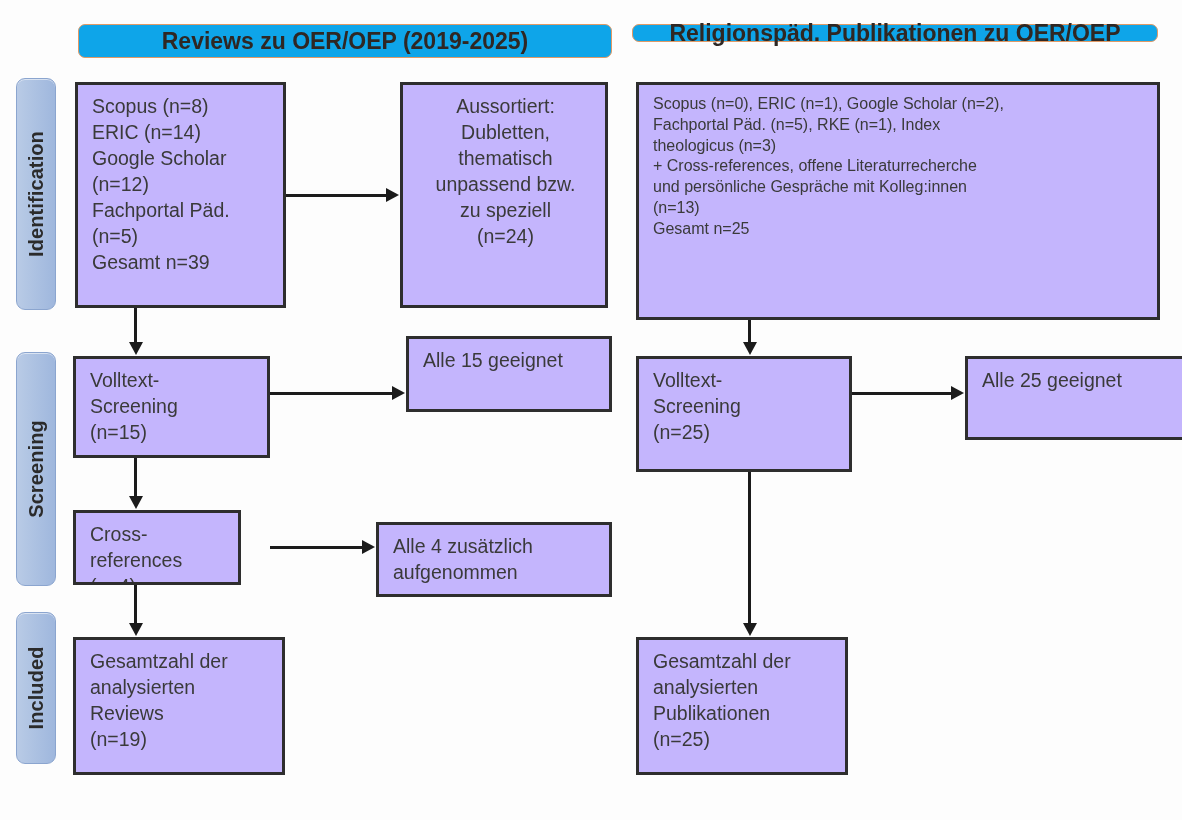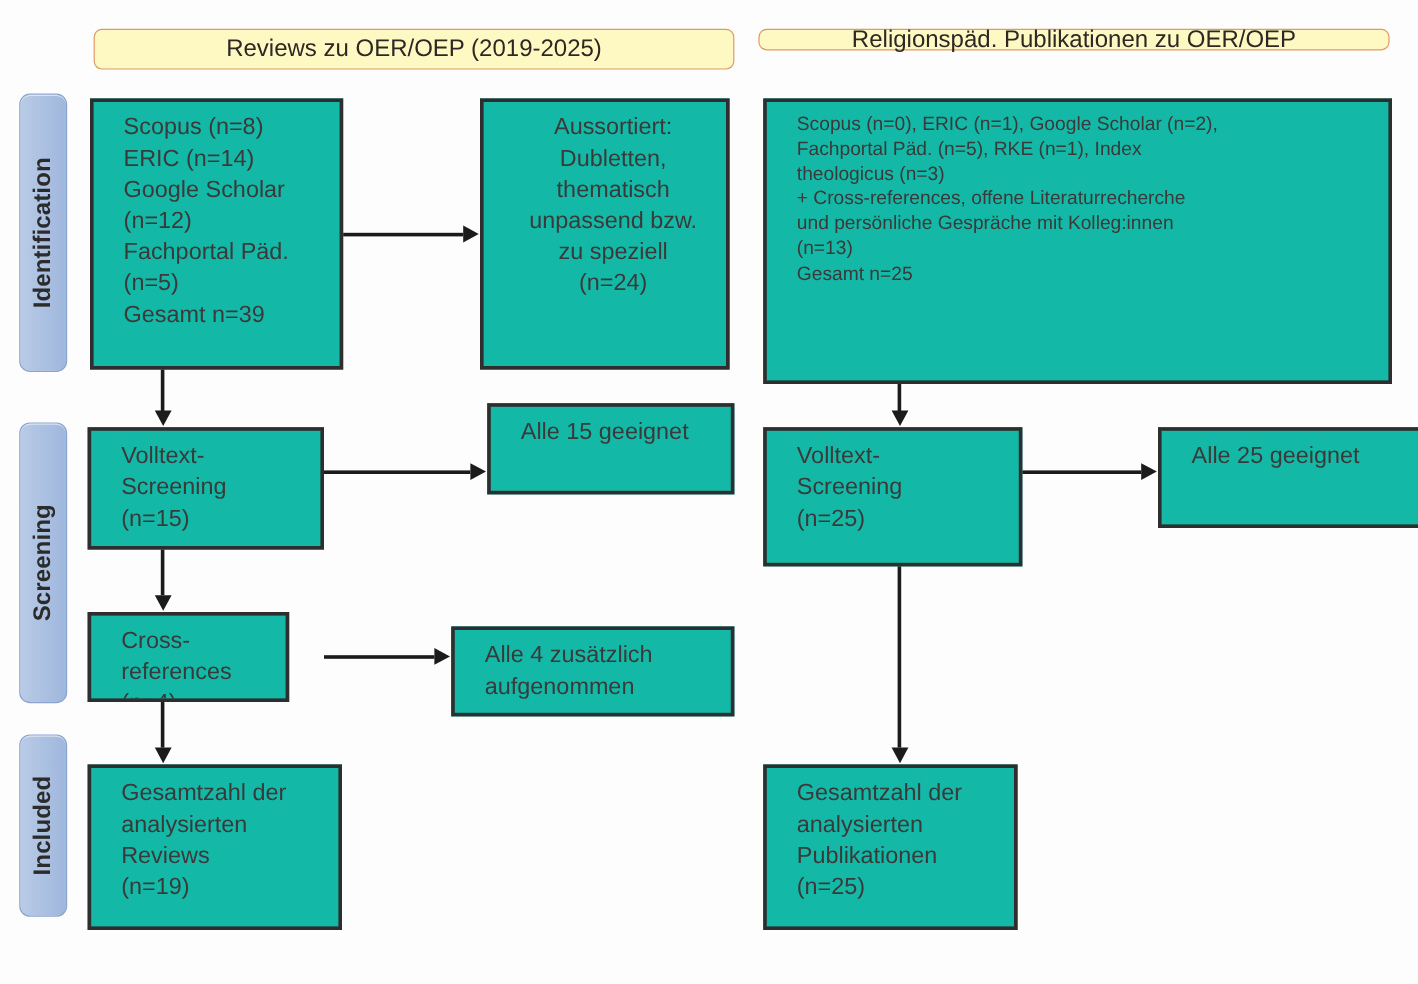--- a/index.html
+++ b/index.html
@@ -34,39 +34,39 @@
     font-size: 20px;
     font-weight: bold;
     color: #2b2b2b;
     letter-spacing: 0.1px;
   }
 
   
   .col-header {
     position: absolute;
     box-sizing: border-box;
-    background: #fef9c3;
+    background: #0ea5e9;
     border: 1px solid #e09a66;
     border-radius: 7px;
     display: flex;
     align-items: center;
     justify-content: center;
-    font-size: 20px;
-    font-weight: normal;
+    font-size: 23px;
+    font-weight: bold;
     color: #2f2723;
     text-align: center;
   }
 
   
   .node {
     position: absolute;
     box-sizing: border-box;
-    background: #14b8a6;
+    background: #c4b5fd;
     border: 3px solid #2e2e2e;
-    padding: 9px 11px 6px 25px;
+    padding: 9px 11px 6px 14px;
     font-size: 19.5px;
     line-height: 1.33;
     color: #3a3a3a;
     overflow: hidden;
     white-space: pre-line;
   }
   .node.dense {
     font-size: 16px;
     line-height: 1.3;
     border-width: 3px;

